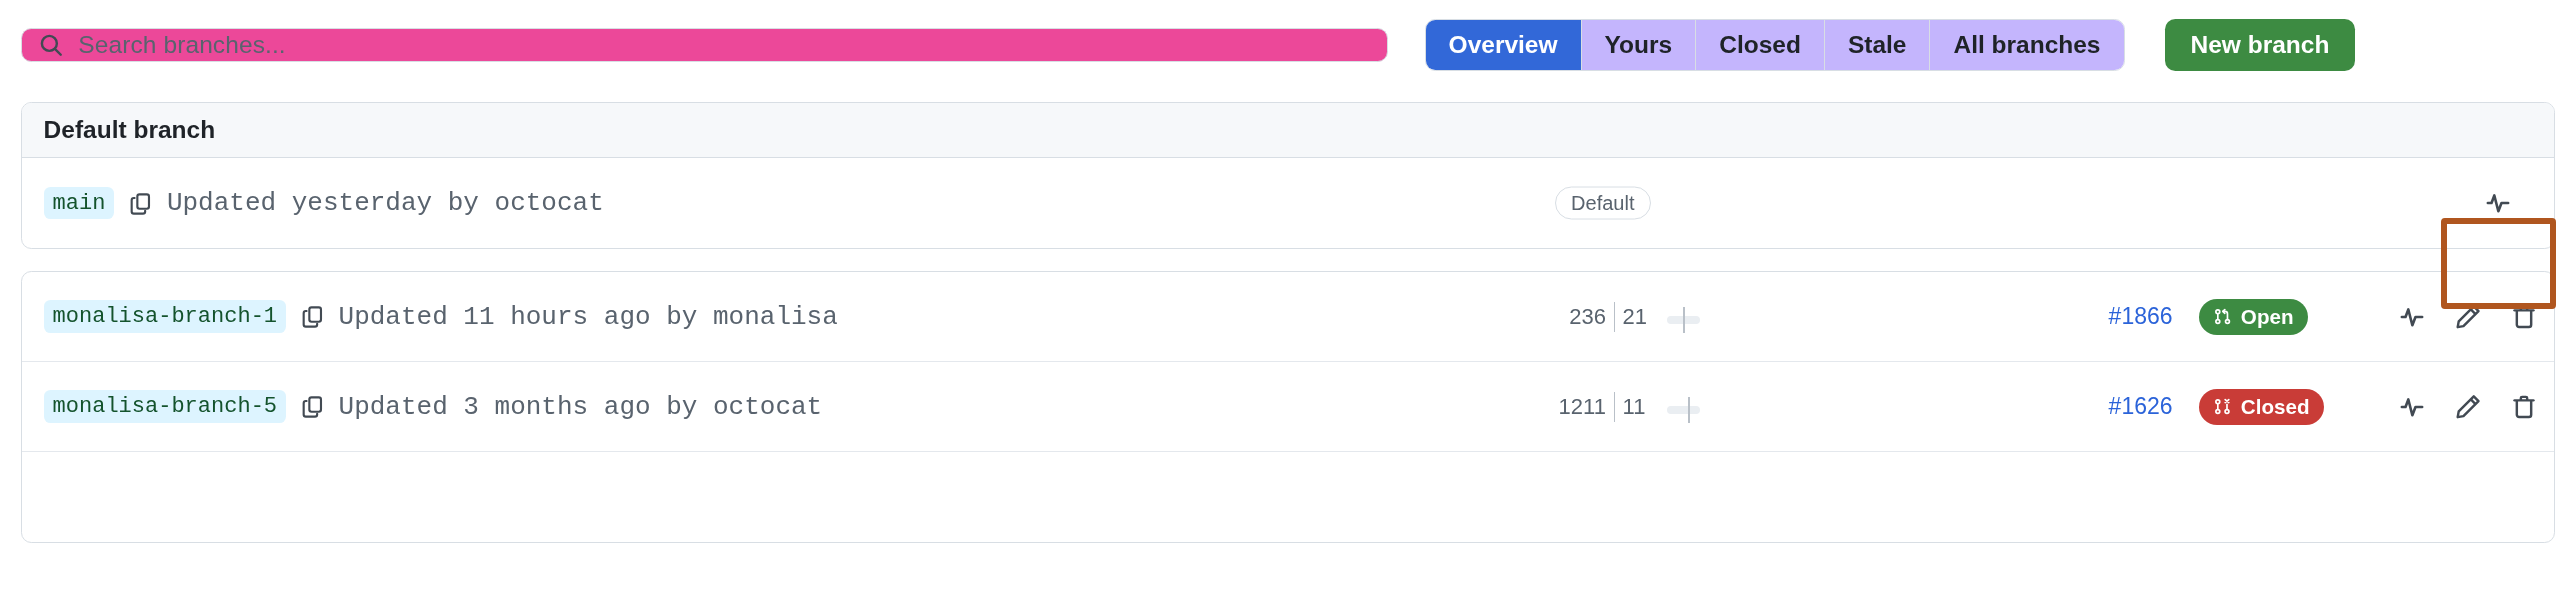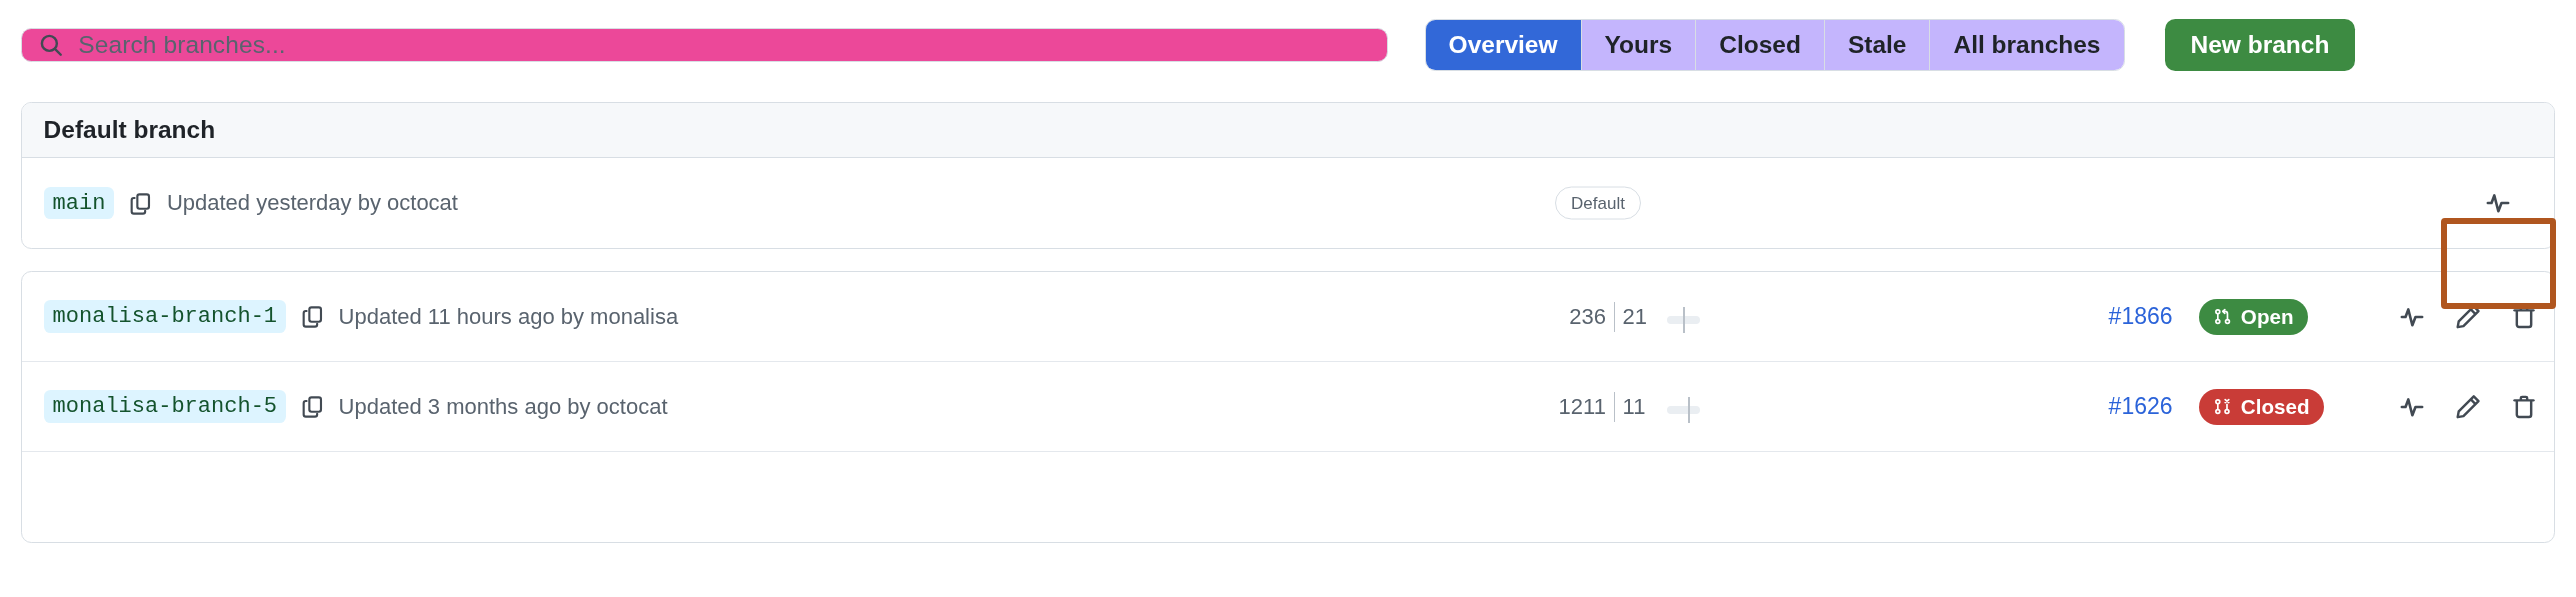--- a/index.html
+++ b/index.html
@@ -148,35 +148,36 @@
 
   .copy-btn {
     margin-left: 14px;
     line-height: 0;
     cursor: pointer;
     flex: 0 0 auto;
   }
 
   .updated-text {
     margin-left: 14px;
-    font-size: 22px;
+    font-size: 26px;
     color: #59636e;
     white-space: nowrap;
+    font-family: Liberation Mono, monospace;
   }
 
   
   .default-badge {
     display: inline-flex;
     align-items: center;
     justify-content: center;
     height: 33px;
     padding: 0 15.5px;
     border: 1.3px solid #d8dee4;
     border-radius: 16.7px;
-    font-size: 17px;
+    font-size: 20px;
     color: #59636e;
     white-space: nowrap;
     text-align: right;
   }
   .default-col {
     position: absolute;
     left: 1533px;
     top: 50%;
     transform: translateY(-50%);
   }

